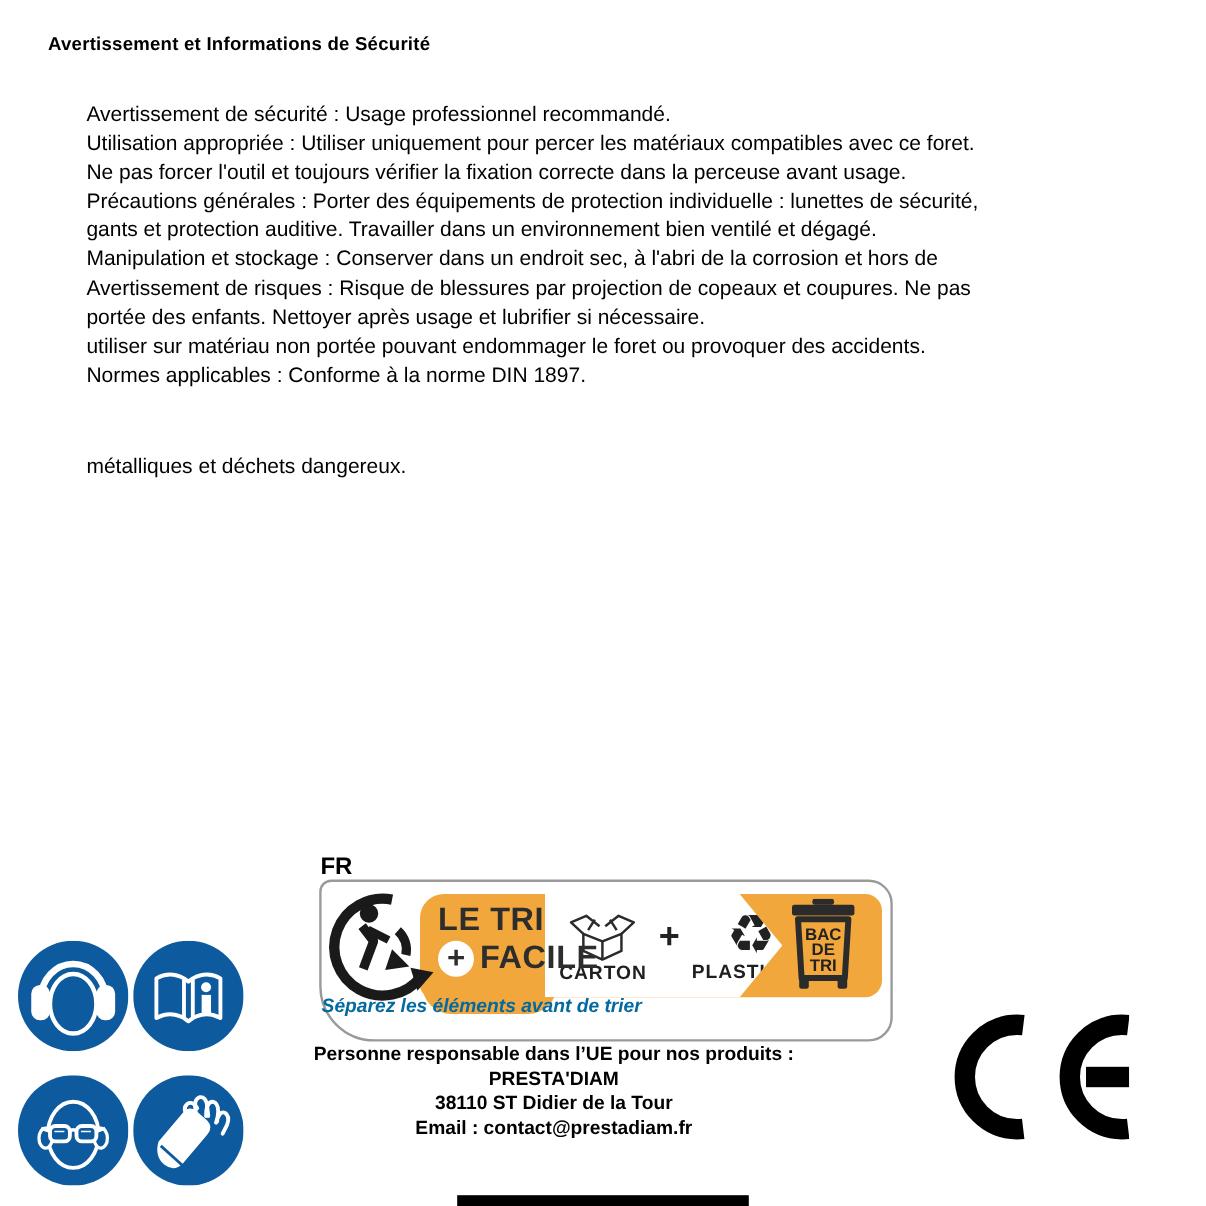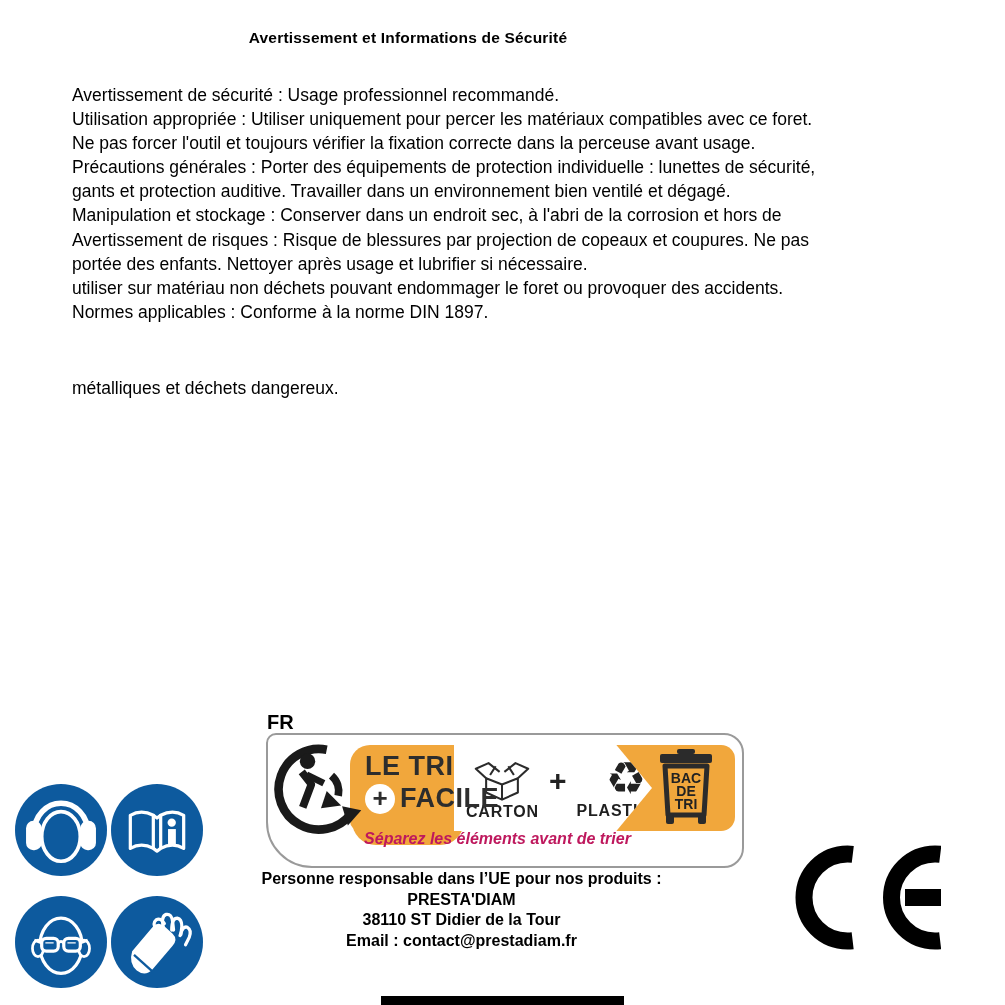--- a/index.html
+++ b/index.html
@@ -1,22 +1,22 @@
 <!DOCTYPE html>
 <html><head>
 <meta charset="utf-8">
 <style>
   html,body{margin:0;padding:0;}
   body{
     width:1005px;height:1005px;background:#ffffff;position:relative;
     font-family:"Liberation Sans", sans-serif;color:#000;overflow:hidden;
   }
   .title{
-    position:absolute;top:29px;left:0;width:816px;text-align:center;
-    font-size:15.5px;font-weight:bold;margin:0;letter-spacing:.2px;
+    position:absolute;top:29px;left:0;width:816px;
+    font-size:15.5px;font-weight:bold;margin:0;letter-spacing:.2px;padding-left:40px;
   }
   .para{position:absolute;left:72px;font-size:17.5px;line-height:24.1px;}
   .p1{top:83px;}
   .p2{top:376px;}
   .tline{white-space:nowrap;}
   
   .fr{position:absolute;left:267px;top:711px;font-size:20px;font-weight:bold;}
   .banner{
     position:absolute;left:266px;top:733px;width:478px;height:135px;box-sizing:border-box;
     background:#fff;border:2px solid #9a9a9a;border-radius:10px 20px 20px 46px;
@@ -42,22 +42,22 @@
     position:absolute;left:186px;top:10px;width:198px;height:86px;z-index:2;background:#fff;
     clip-path:polygon(0 0,82% 0,100% 50%,82% 100%,0 100%);
     display:flex;align-items:center;gap:9px;padding-left:12px;box-sizing:border-box;
   }
   .mat{display:flex;flex-direction:column;align-items:center;}
   .mat-label{font-size:16px;font-weight:bold;color:#1f1f1f;letter-spacing:.8px;margin-top:1px;}
   .recycle-glyph{font-size:45px;line-height:45px;color:#222;}
   .mat-plus{font-size:30px;font-weight:bold;color:#222;margin:0 1px 14px 1px;}
   .bin{position:absolute;left:390px;top:14px;z-index:3;}
   .separez{
-    position:absolute;left:0;right:15px;top:95px;text-align:center;z-index:2;
-    font-size:16px;font-style:italic;font-weight:bold;color:#be185d;
+    position:absolute;left:0;right:15px;top:95px;text-align:left;z-index:2;
+    font-size:16px;font-style:italic;font-weight:bold;color:#0369a1;
   }
   
   .blue-icon{position:absolute;width:92px;height:92px;}
   
   .address{
     position:absolute;top:869px;left:0;width:923px;text-align:center;
     font-size:16px;font-weight:bold;line-height:20.6px;
   }
   .ce{position:absolute;left:795px;top:845px;}
   .bottom-bar{position:absolute;left:381px;top:996px;width:243px;height:9px;background:#000;}
@@ -69,21 +69,21 @@
 
 <div class="para p1">
   <div class="tline">Avertissement de sécurité : Usage professionnel recommandé.</div>
   <div class="tline">Utilisation appropriée : Utiliser uniquement pour percer les matériaux compatibles avec ce foret.</div>
   <div class="tline">Ne pas forcer l'outil et toujours vérifier la fixation correcte dans la perceuse avant usage.</div>
   <div class="tline">Précautions générales : Porter des équipements de protection individuelle : lunettes de sécurité,</div>
   <div class="tline">gants et protection auditive. Travailler dans un environnement bien ventilé et dégagé.</div>
   <div class="tline">Manipulation et stockage : Conserver dans un endroit sec, à l'abri de la corrosion et hors de</div>
   <div class="tline">Avertissement de risques : Risque de blessures par projection de copeaux et coupures. Ne pas</div>
   <div class="tline">portée des enfants. Nettoyer après usage et lubrifier si nécessaire.</div>
-  <div class="tline">utiliser sur matériau non déchets pouvant endommager le foret ou provoquer des accidents.</div>
+  <div class="tline">utiliser sur matériau non portée pouvant endommager le foret ou provoquer des accidents.</div>
   <div class="tline">Normes applicables : Conforme à la norme DIN 1897.</div>
 </div>
 
 <div class="para p2">
   <div class="tline">métalliques et déchets dangereux.</div>
 </div>
 
 <div class="fr">FR</div>
 
 <div class="banner">

